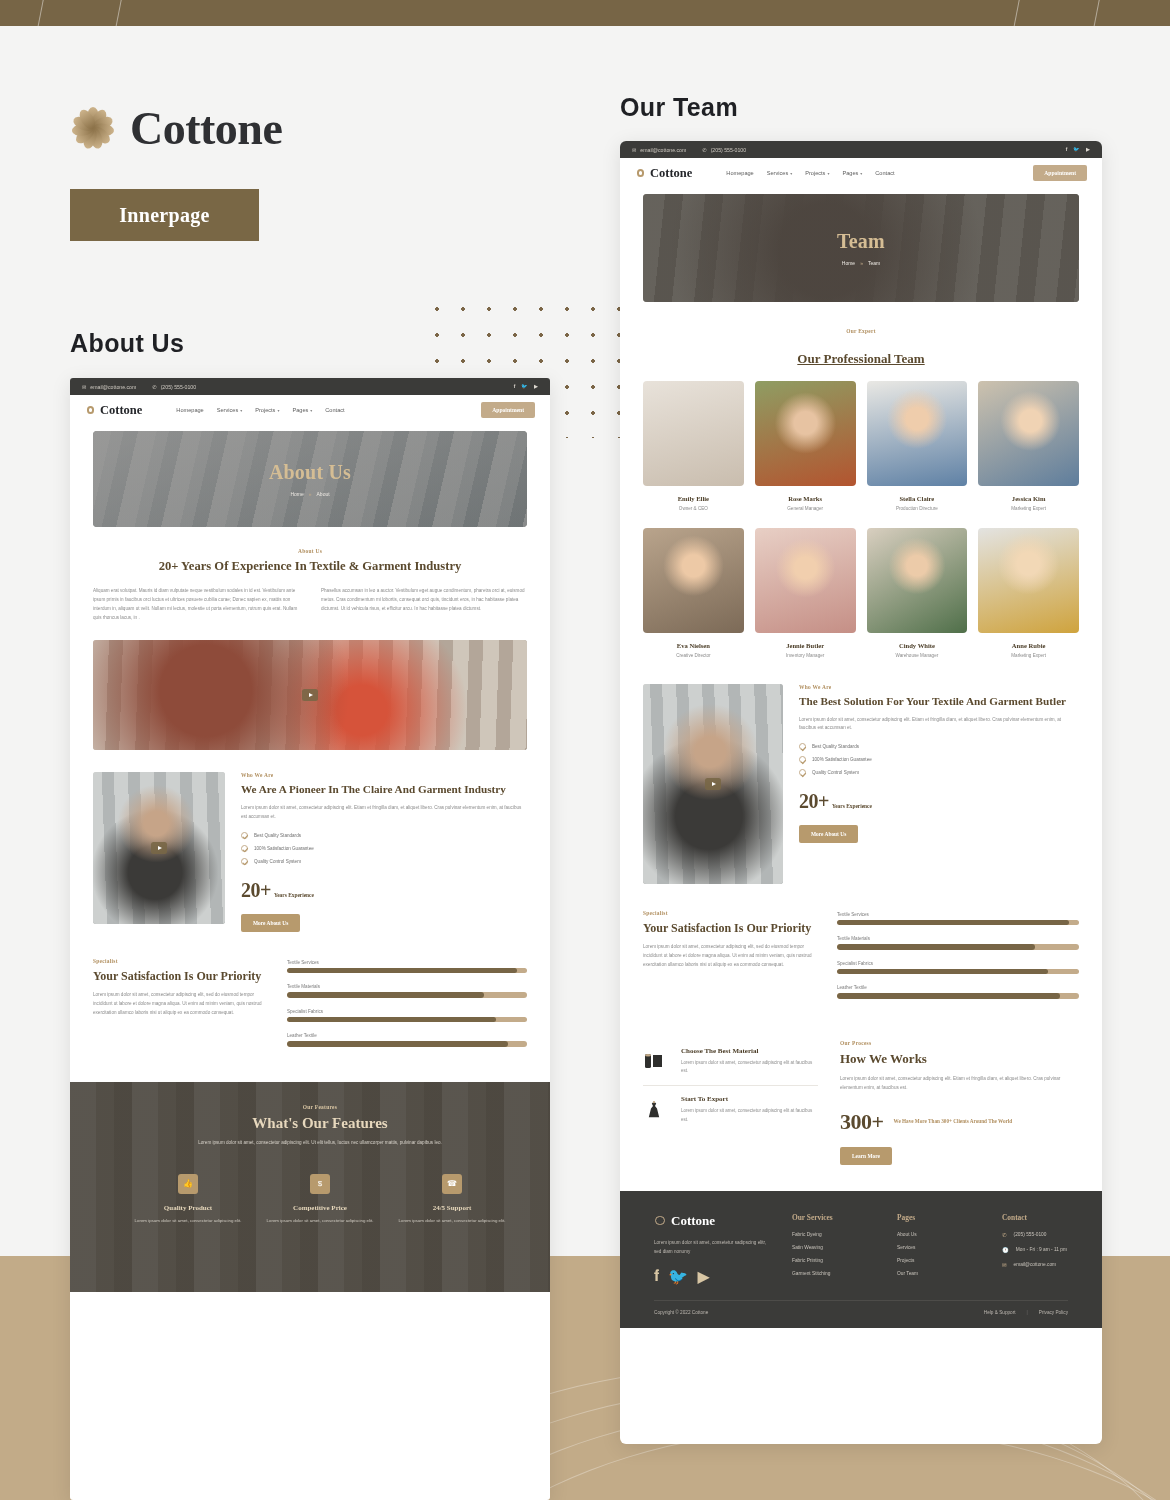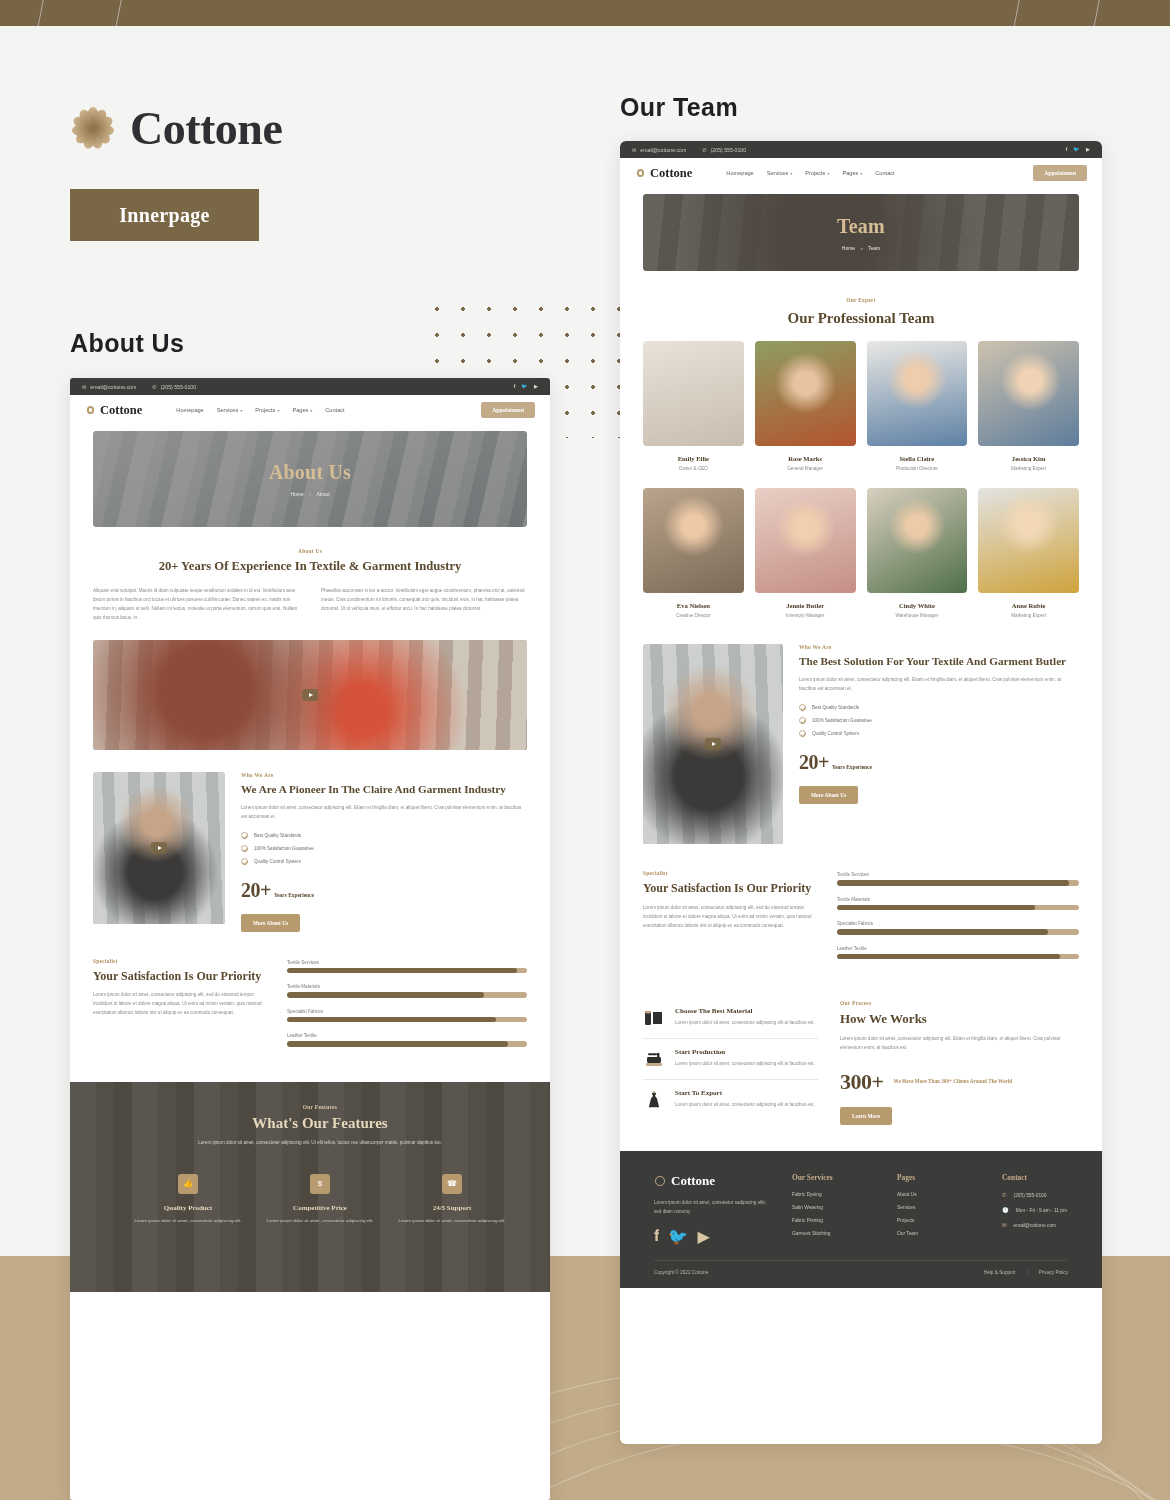--- a/index.html
+++ b/index.html
@@ -98,21 +98,21 @@
     font-family:"Liberation Serif", serif; font-weight:700;
     font-size:5.6px; padding:5px 11px; border-radius:2px;
   }
 
   
   .hero{
     margin:6px 23px 0; height:96px; border-radius:4px;
     position:relative; overflow:hidden;
     background:#8d8f8c;
   }
-  #mock-team .hero{ height:77px; margin:6px 23px 0; }
+  #mock-team .hero{ height:108px; margin:6px 23px 0; }
   .hero-photo{ position:absolute; inset:0; }
   .hero-photo.about{
     background:
       linear-gradient(rgba(45,43,40,.45),rgba(45,43,40,.45)),
       repeating-linear-gradient(103deg,#cfd3d4 0 18px,#b9bfc1 18px 30px,#9aa2a5 30px 44px),
       linear-gradient(160deg,#d8dadb,#8d9295);
     background-blend-mode:normal,overlay,normal;
   }
   .hero-photo.team{
     background:
@@ -257,42 +257,42 @@
     color:#fff; font-size:8px;
   }
   .fcard .fname{
     font-family:"Liberation Serif", serif; font-weight:700;
     font-size:7px; color:#e6d7bb;
   }
   .fcard .fbody{ font-size:4.4px; color:#cfcac1; line-height:1.9; margin-top:5px; }
 
   
   .team-head{ text-align:center; margin-top:26px; }
-  .team-head .h-serif{ font-size:15px; margin-top:6px; }
+  .team-head .h-serif{ font-size:13px; margin-top:17px;text-decoration:underline; }
   .team-grid{ display:flex; gap:11px; margin-top:14px; }
   .tcard{ flex:1; }
   .tphoto{ height:105px; border-radius:4px; overflow:hidden; position:relative; }
   .tname{
     font-family:"Liberation Serif", serif; font-weight:700;
     font-size:6.6px; color:#4a3c26; text-align:center; margin-top:9px;
   }
   .trole{ font-size:4.6px; color:#8b8b8b; text-align:center; margin-top:4px; }
   .p1{ background:linear-gradient(165deg,#e8e2da,#c9bdae), radial-gradient(circle at 50% 42%,#e7c3a2 0 16%,transparent 40%);}
   .p2{ background:radial-gradient(circle at 50% 40%,#e7c3a2 0 14%,transparent 38%), linear-gradient(165deg,#8f9d63,#b3542f);}
   .p3{ background:radial-gradient(circle at 50% 36%,#efcdac 0 13%,transparent 36%), linear-gradient(170deg,#e9e8e4,#5f81a5);}
   .p4{ background:radial-gradient(circle at 52% 38%,#f0d3b4 0 13%,transparent 36%), linear-gradient(155deg,#cdc2ae,#5e7d9c);}
   .p5{ background:radial-gradient(circle at 50% 36%,#edc9a6 0 13%,transparent 36%), linear-gradient(160deg,#b9a48c,#7c6a57);}
   .p6{ background:radial-gradient(circle at 50% 38%,#f1cfae 0 13%,transparent 36%), linear-gradient(165deg,#e8cfc5,#c58f86);}
   .p7{ background:radial-gradient(circle at 50% 36%,#eccba9 0 12%,transparent 34%), linear-gradient(150deg,#d9cfc0,#4f6f49);}
   .p8{ background:radial-gradient(circle at 50% 34%,#f2d8b6 0 13%,transparent 36%), linear-gradient(165deg,#e3e3e1,#cfa33d);}
 
   
   .process-wrap{ display:flex; gap:22px; margin-top:28px; align-items:flex-start; }
   .plist{ width:175px; }
-  .prow{ display:flex; gap:10px; padding:9px 0; }
+  .prow{ display:flex; gap:16px; padding:9px 0;align-items:center; }
   .prow + .prow{ border-top:1px solid #e9e6e1; }
   .picon{ width:22px; height:22px; flex:none; display:flex; align-items:center; justify-content:center; }
   .ptitle{
     font-family:"Liberation Serif", serif; font-weight:700;
     font-size:7px; color:#4a3c26;
   }
   .pbody{ font-size:4.5px; color:#8d8d8d; line-height:1.9; margin-top:4px; }
   .pright{ flex:1; padding-top:2px; }
   .pright .h-serif{ font-size:13px; margin-top:5px; }
   .pright .body-txt{ margin-top:8px; }
@@ -748,34 +748,20 @@
               <rect x="9" y="3" width="9" height="12" fill="#2f2f2d"></rect>
             </svg>
         </div>
         <div>
           <div class="ptitle">Choose The Best Material</div>
           <div class="pbody">Lorem ipsum dolor sit amet, consectetur adipiscing elit at faucibus est.</div>
         </div>
       </div>
       <div class="prow">
         <div class="picon">
-          <svg width="20" height="18" viewBox="0 0 20 18">
-              <rect x="2" y="13" width="16" height="3" rx="1" fill="#c3ab8a"></rect>
-              <rect x="3" y="7" width="14" height="6" rx="1.4" fill="#2f2f2d"></rect>
-              <rect x="13" y="3" width="2.4" height="5" fill="#2f2f2d"></rect>
-              <rect x="4" y="3.2" width="9" height="2" rx="1" fill="#2f2f2d"></rect>
-            </svg>
-        </div>
-        <div>
-          <div class="ptitle">Start Production</div>
-          <div class="pbody">Lorem ipsum dolor sit amet, consectetur adipiscing elit at faucibus est.</div>
-        </div>
-      </div>
-      <div class="prow">
-        <div class="picon">
           <svg width="20" height="20" viewBox="0 0 20 20">
               <path d="M10 1.5 L12.2 3.6 L11 6 L13 8.6 L15.2 17.2 L4.8 17.2 L7 8.6 L9 6 L7.8 3.6 Z" fill="#2f2f2d"></path>
               <circle cx="10" cy="2.2" r="1.1" fill="#c3ab8a"></circle>
             </svg>
         </div>
         <div>
           <div class="ptitle">Start To Export</div>
           <div class="pbody">Lorem ipsum dolor sit amet, consectetur adipiscing elit at faucibus est.</div>
         </div>
       </div>

